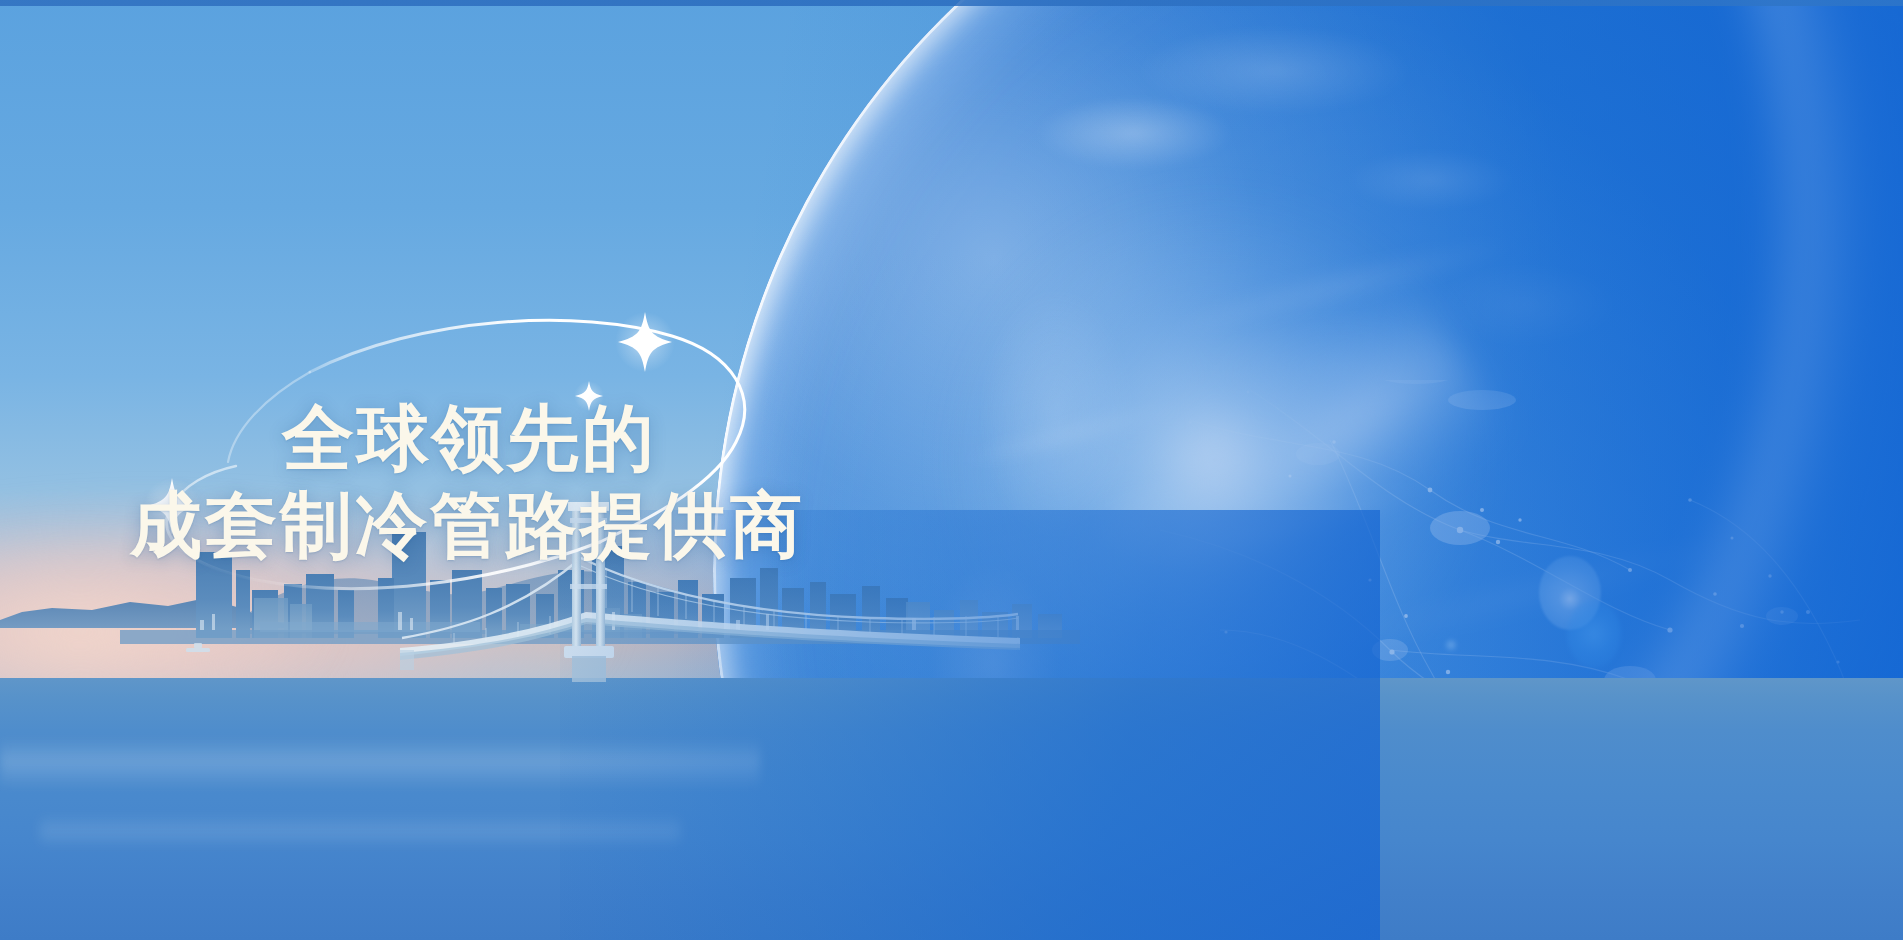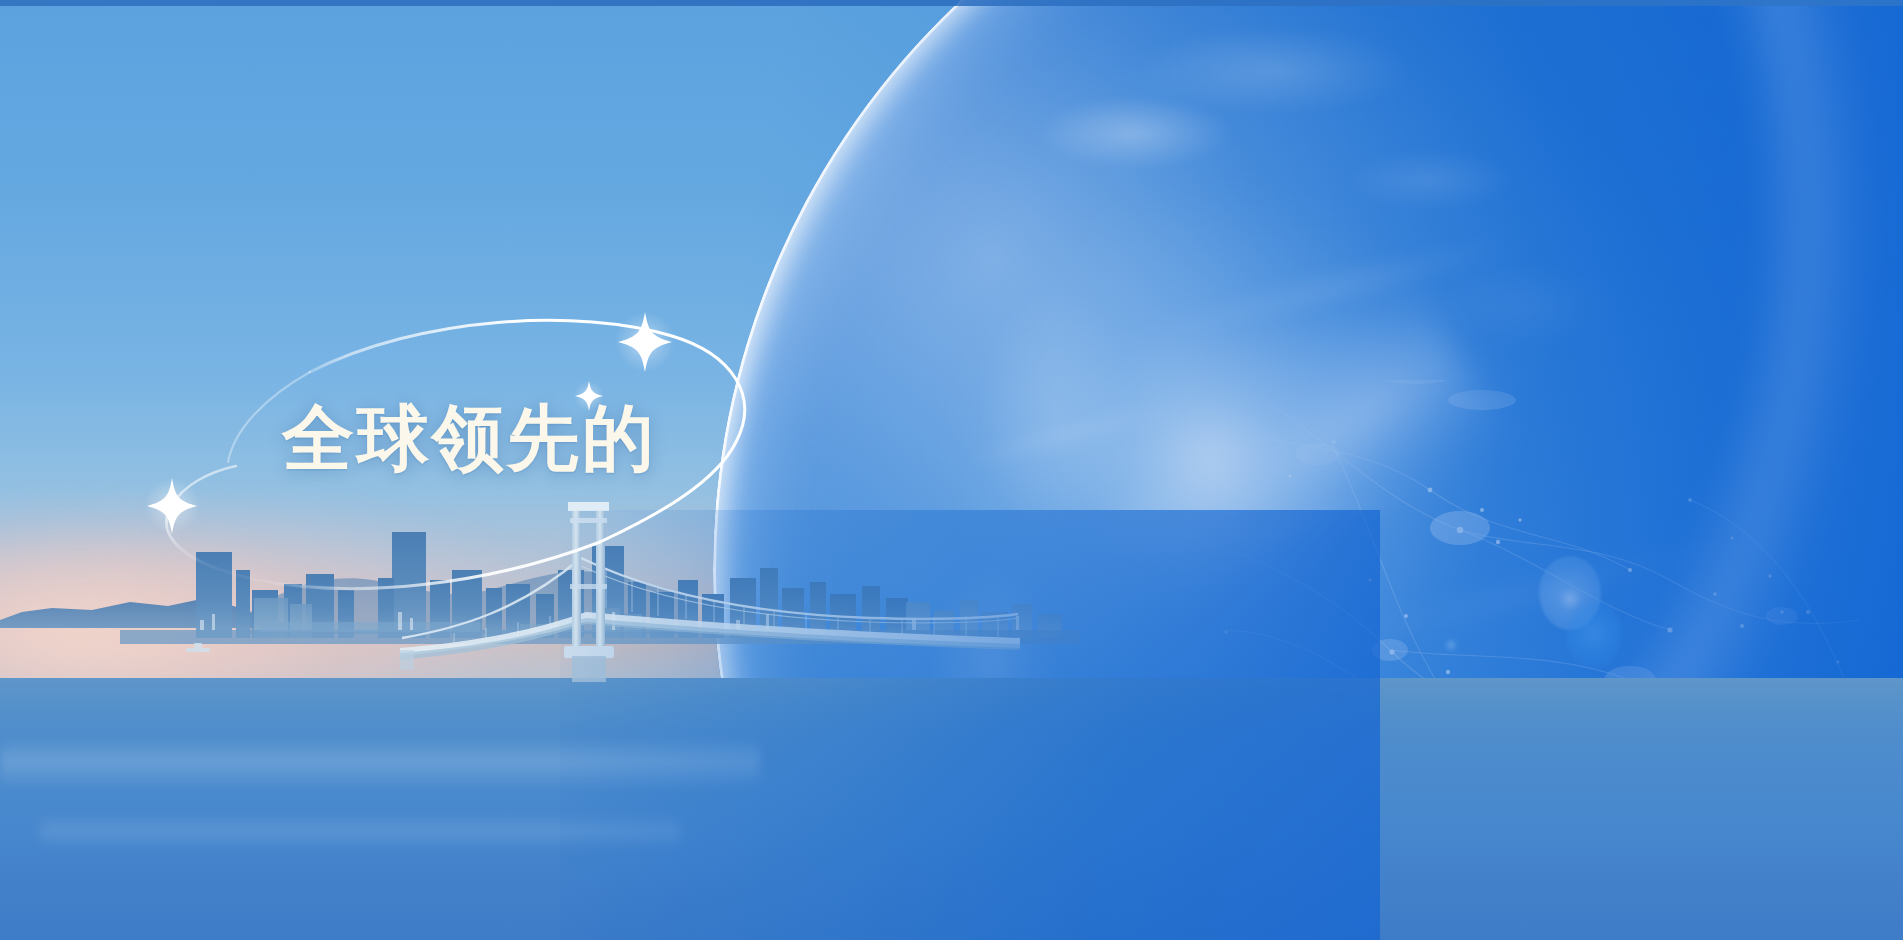--- a/index.html
+++ b/index.html
@@ -559,16 +559,17 @@
 
       <g transform="translate(112,256)">
         <circle cx="0" cy="0" r="28" fill="url(#spk)" opacity=".5"></circle>
         <path d="M0 -28 C3.2 -9.5 6.5 -5 25 0 C6.5 5 3.2 9.5 0 28 C-3.2 9.5 -6.5 5 -25 0 C-6.5 -5 -3.2 -9.5 0 -28 Z" fill="#ffffff"></path>
       </g>
     </svg>
   </div>
 
   <div class="headline">
     <span class="hl-line hl-line-1">全球领先的</span>
+    <span class="hl-line hl-line-2">成套制冷管路提供商</span>
   </div>
 
   <div class="sky-top-dark"></div>
 </div>
 
 </body></html>

